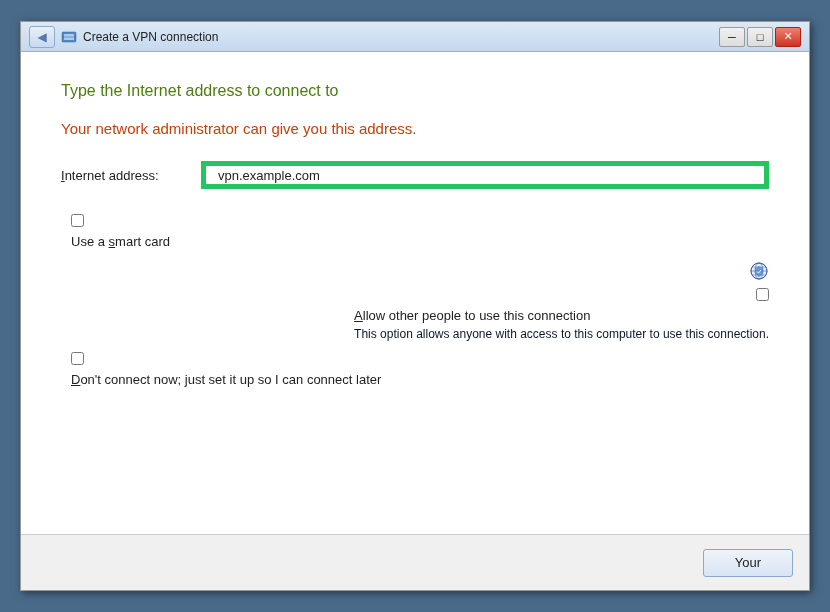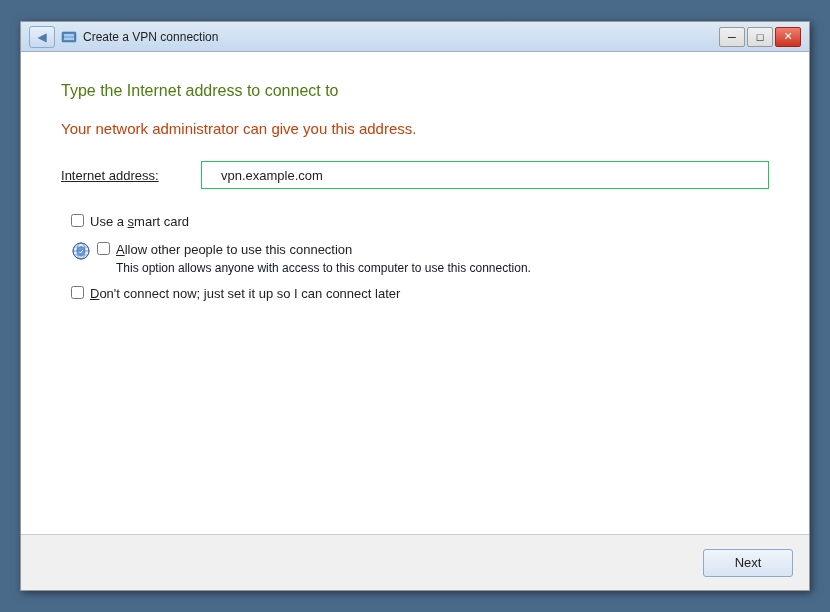--- a/index.html
+++ b/index.html
@@ -118,49 +118,49 @@
       display: flex;
       align-items: center;
       margin-bottom: 14px;
     }
 
     .form-label {
       width: 140px;
       color: #222;
       font-size: 13px;
       flex-shrink: 0;
-      text-decoration: underline;
     }
 
     .form-input {
       flex: 1;
       height: 28px;
-      border: 1px solid #22c55e;
-      padding: 0 19px;
+      border: 5px solid #22c55e;
+      padding: 0 12px;
       font-size: 13px;
       font-family: inherit;
       background: white;
       color: #222;
       outline: none;
     }
 
     .checkboxes-area {
       margin-top: 24px;
       padding-left: 10px;
     }
 
     .checkbox-row {
       display: flex;
       align-items: flex-start;
       margin-bottom: 10px;
       gap: 6px;
+      flex-direction: column;
     }
 
     .checkbox-row.with-icon {
-      align-items: flex-start;
+      align-items: flex-end;
     }
 
     .checkbox-input {
       width: 13px;
       height: 13px;
       margin-top: 1px;
       flex-shrink: 0;
       cursor: pointer;
     }
 
@@ -301,17 +301,17 @@
       <div class="checkbox-row">
         <input type="checkbox" class="checkbox-input" style="">
         <span class="checkbox-label"><u>D</u>on't connect now; just set it up so I can connect later</span>
       </div>
 
     </div>
   </div>
 
   <div class="footer">
     <button class="footer-btn primary">
-      <span>Next</span>
+      <span>Your</span>
     </button>
   </div>
 
 </div>
 
 </body></html>

